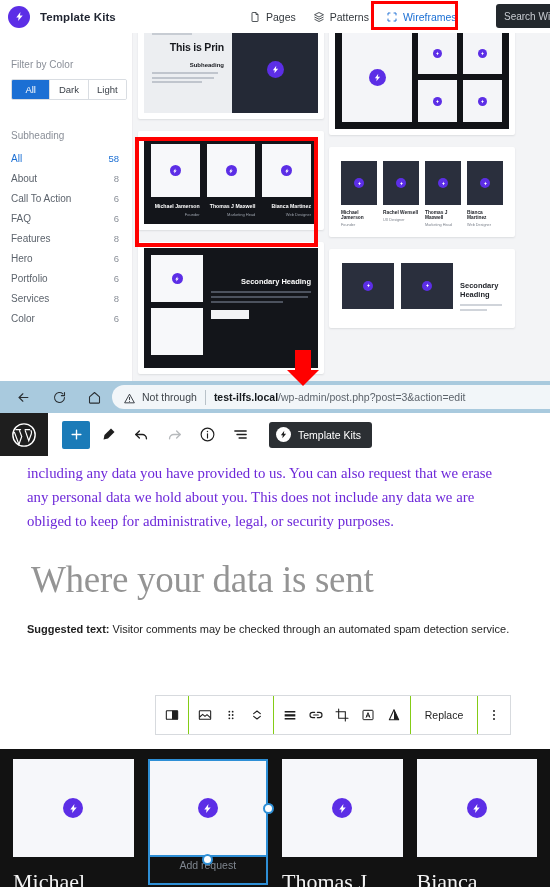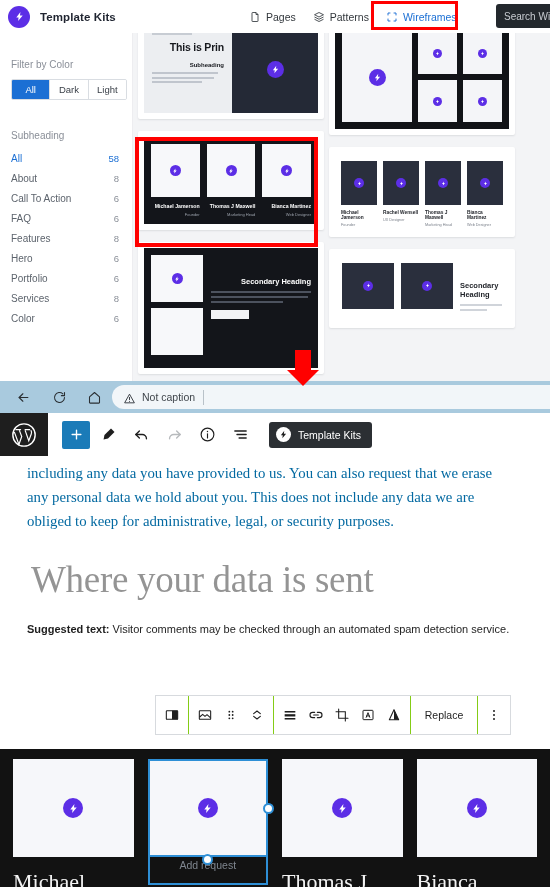--- a/index.html
+++ b/index.html
@@ -449,21 +449,21 @@
     position: absolute;
     left: 0; top: 75px;
     width: 550px; height: 431px;
     background: #ffffff;
     overflow: hidden;
   }
   .para {
     font-family: "Liberation Serif", serif;
     font-size: 14.8px;
     line-height: 1.62;
-    color: #0369a1;
+    color: #6d28d9;
     padding: 6px 36px 0 27px;
   }
   .h2 {
     font-family: "Liberation Serif", serif;
     font-size: 37px;
     color: #949494;
     font-weight: 400;
     padding: 24px 0 0 31px;
     letter-spacing: -.3px;
   }
@@ -911,22 +911,23 @@
     </div>
 
     <div class="omnibox">
       <span class="warn-icon">
         <svg viewBox="0 0 24 24" fill="none" stroke="#3a3f45" stroke-width="1.8" stroke-linejoin="round">
             <path d="M12 4l9 16H3z"></path>
             <path d="M12 10v4" stroke-linecap="round"></path>
             <path d="M12 17.2v.2" stroke-linecap="round"></path>
           </svg>
       </span>
-      <span class="not-secure">Not caption</span>
+      <span class="not-secure">Not through</span>
       <span class="omni-div"></span>
+      <span class="url"><b>test-ilfs.local</b><span>/wp-admin/post.php?post=3&amp;action=edit</span></span>
     </div>
   </div>
 
   <div class="wp-bar">
     <div class="wp-logo">
       <svg viewBox="0 0 24 24" fill="none" stroke="#ffffff" stroke-width="1.3">
           <circle cx="12" cy="12" r="10.3"></circle>
           <path d="M3.2 9.6l4.1 11.1 2.6-7.3-2-5.2M13.2 8.2l3.2 9.1 2.3-6.2c.5-1.4.3-2.4-.2-3.1M4.6 7.1h4.2M13 7.1h4.2" stroke-width="1.1" stroke-linecap="round"></path>
         </svg>
     </div>

